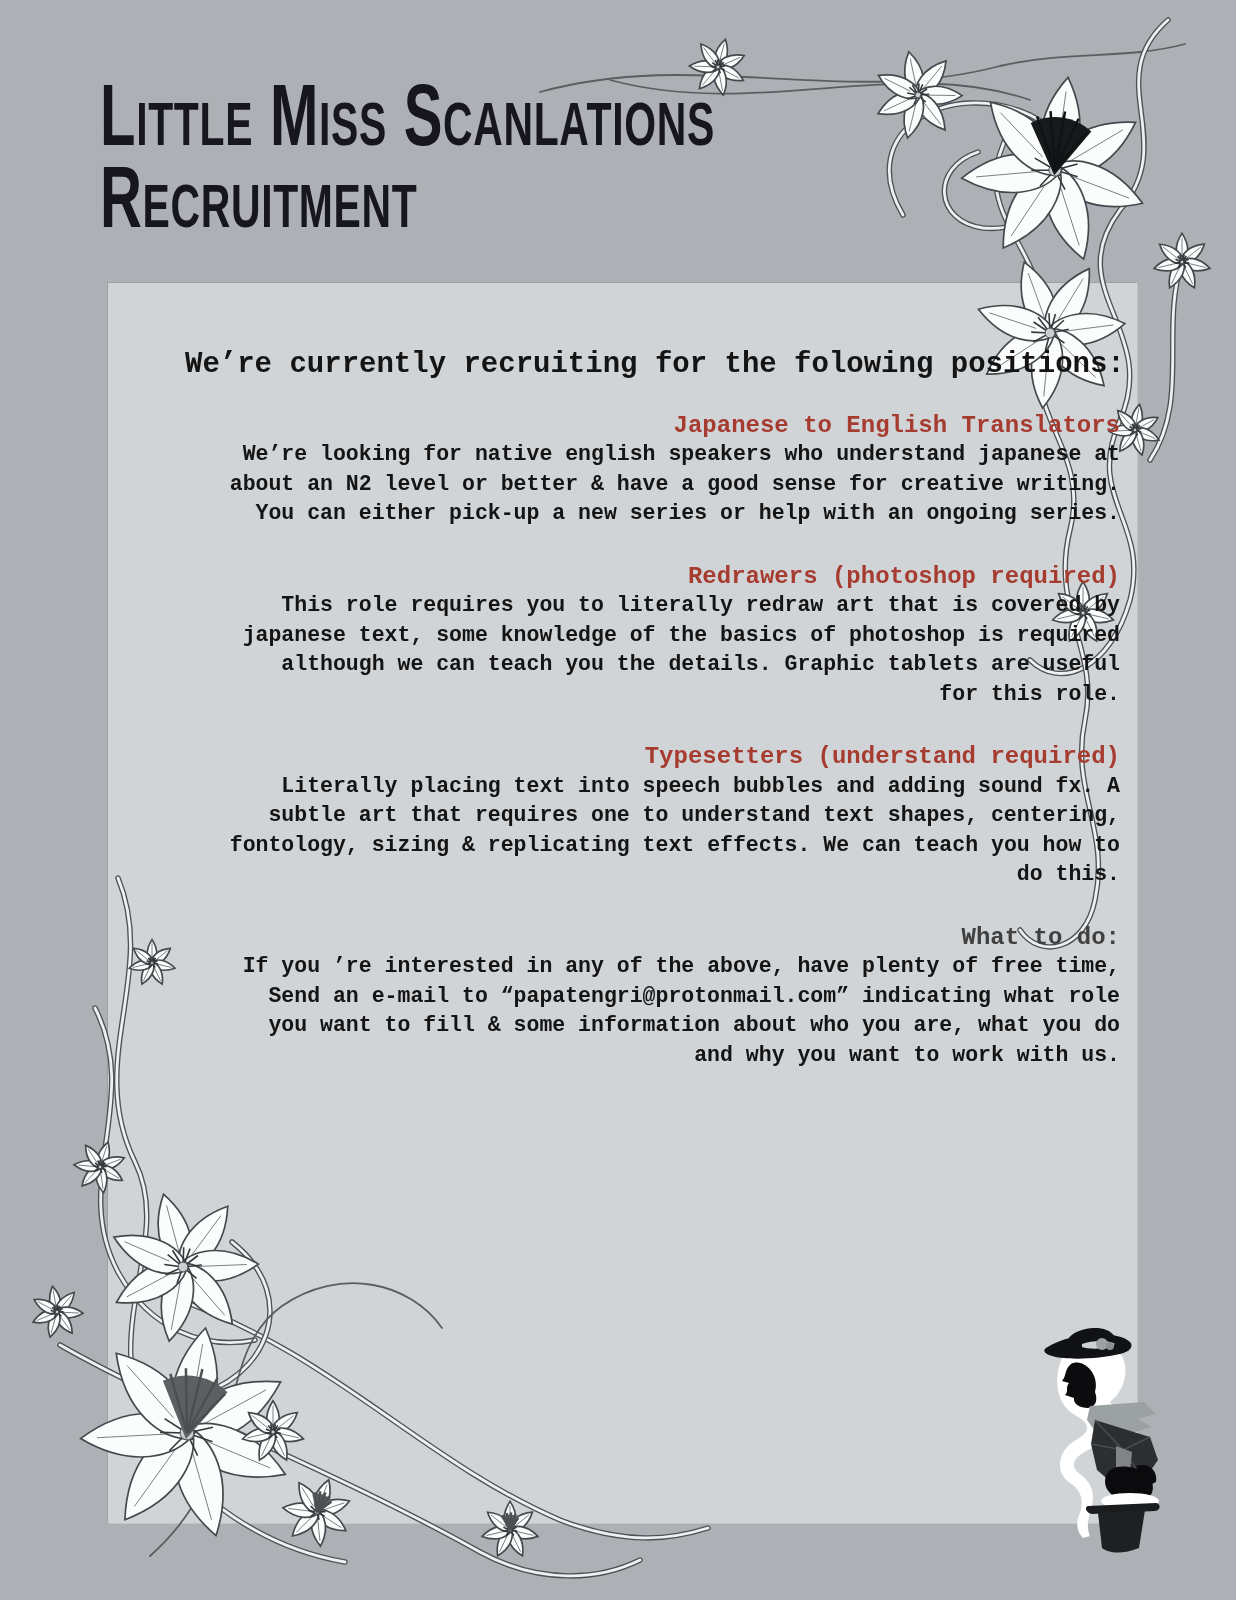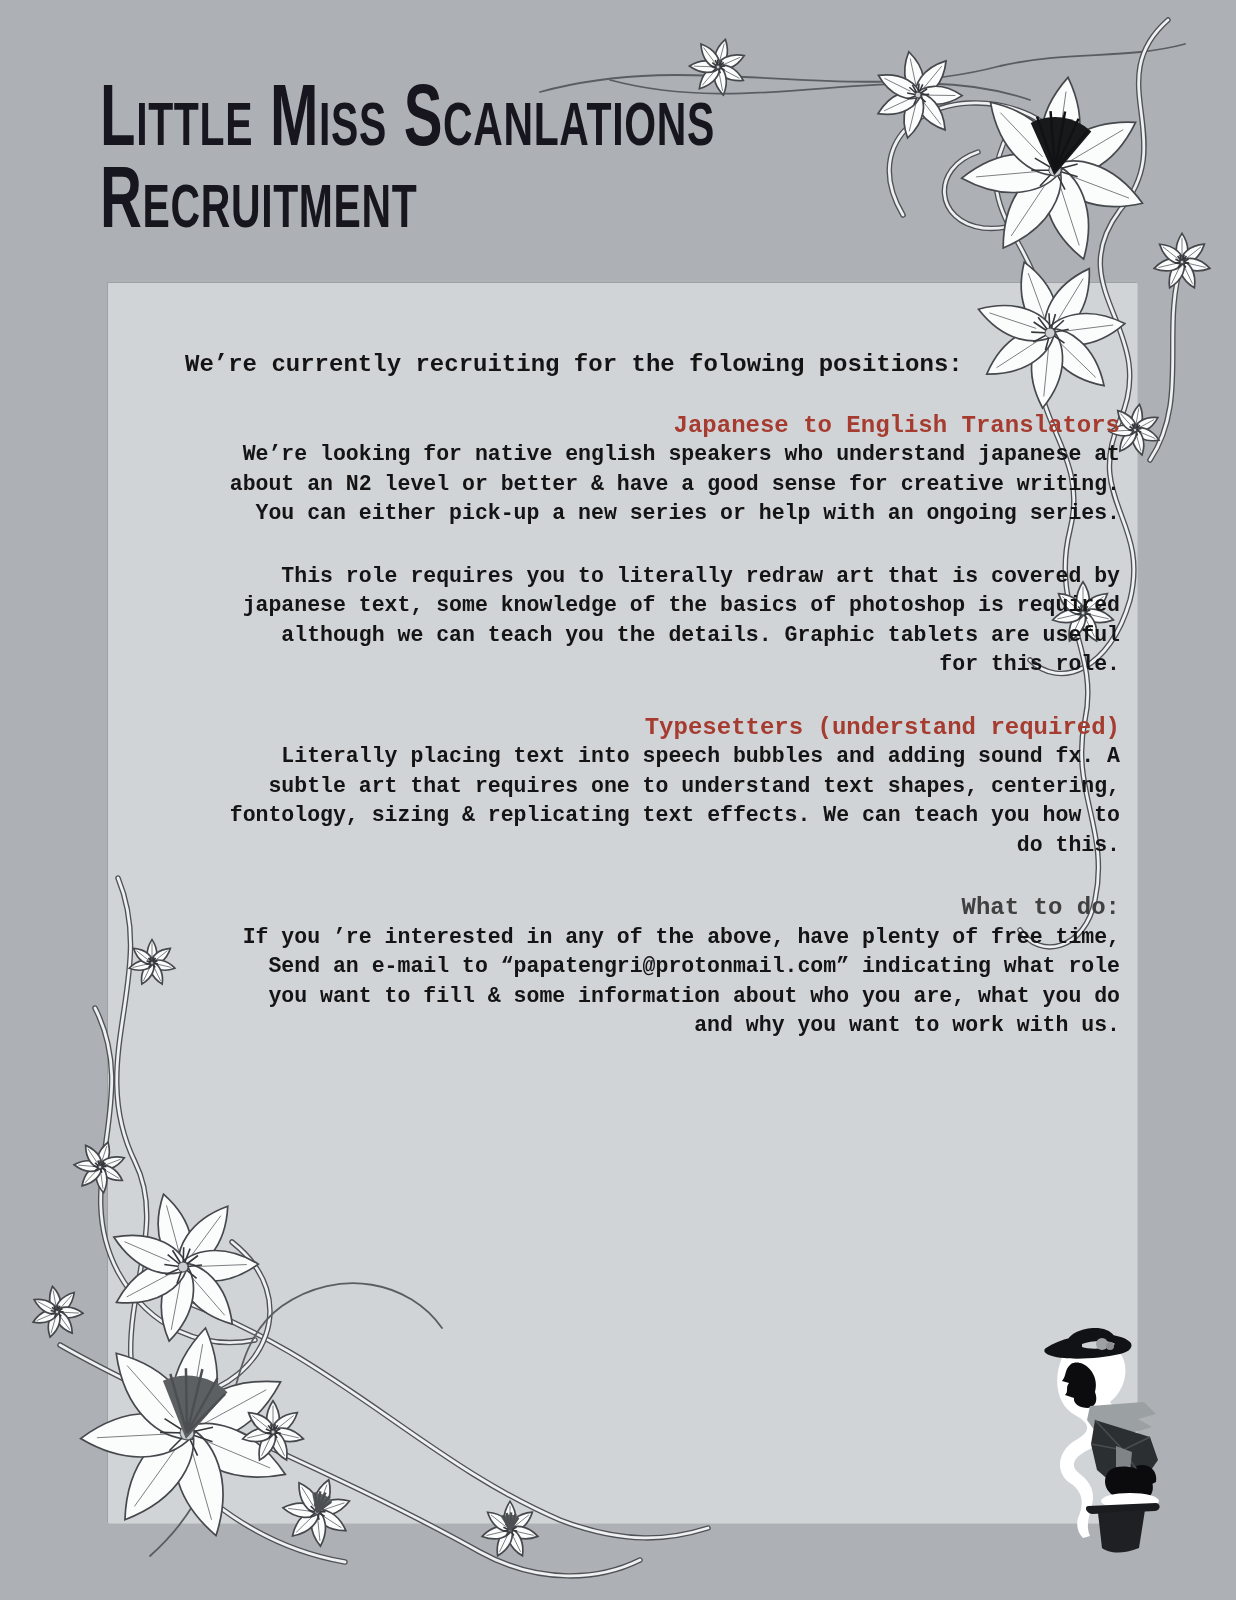--- a/index.html
+++ b/index.html
@@ -21,21 +21,21 @@
     font-weight:bold;font-variant:small-caps;
   }
   .title-line{
     display:block;font-size:88px;line-height:82px;letter-spacing:1px;
     transform:scaleX(.66);transform-origin:0 50%;white-space:nowrap;
   }
   .content{
     position:absolute;left:185px;top:350px;width:935px;z-index:3;color:#141414;
   }
   .intro{
-    font-size:24px;line-height:29.5px;font-weight:bold;margin:0 0 31px 0;white-space:nowrap;
+    font-size:29px;line-height:29.5px;font-weight:bold;margin:0 0 31px 0;white-space:nowrap;
   }
   .sec{margin:0 0 33px 0;}
   .sec-h{
     font-size:24px;line-height:29.5px;font-weight:bold;margin:0;white-space:nowrap;text-align:right;
   }
   .h-red{color:#a63c30;}
   .h-navy{color:#404040;}
   .sec-b{
     font-size:21.5px;line-height:29.5px;font-weight:bold;margin:0;white-space:pre-line;text-align:right;
   }
@@ -137,20 +137,21 @@
   <p class="intro">We’re currently recruiting for the folowing positions:</p>
 
   <div class="sec">
     <p class="sec-h h-red">Japanese to English Translators</p>
     <p class="sec-b">We’re looking for native english speakers who understand japanese at
 about an N2 level or better &amp; have a good sense for creative writing.
 You can either pick-up a new series or help with an ongoing series.</p>
   </div>
 
   <div class="sec">
+    <p class="sec-h h-red">Redrawers (photoshop required)</p>
     <p class="sec-b">This role requires you to literally redraw art that is covered by
 japanese text, some knowledge of the basics of photoshop is required
 although we can teach you the details. Graphic tablets are useful
 for this role.</p>
   </div>
 
   <div class="sec">
     <p class="sec-h h-red">Typesetters (understand required)</p>
     <p class="sec-b">Literally placing text into speech bubbles and adding sound fx. A
 subtle art that requires one to understand text shapes, centering,

